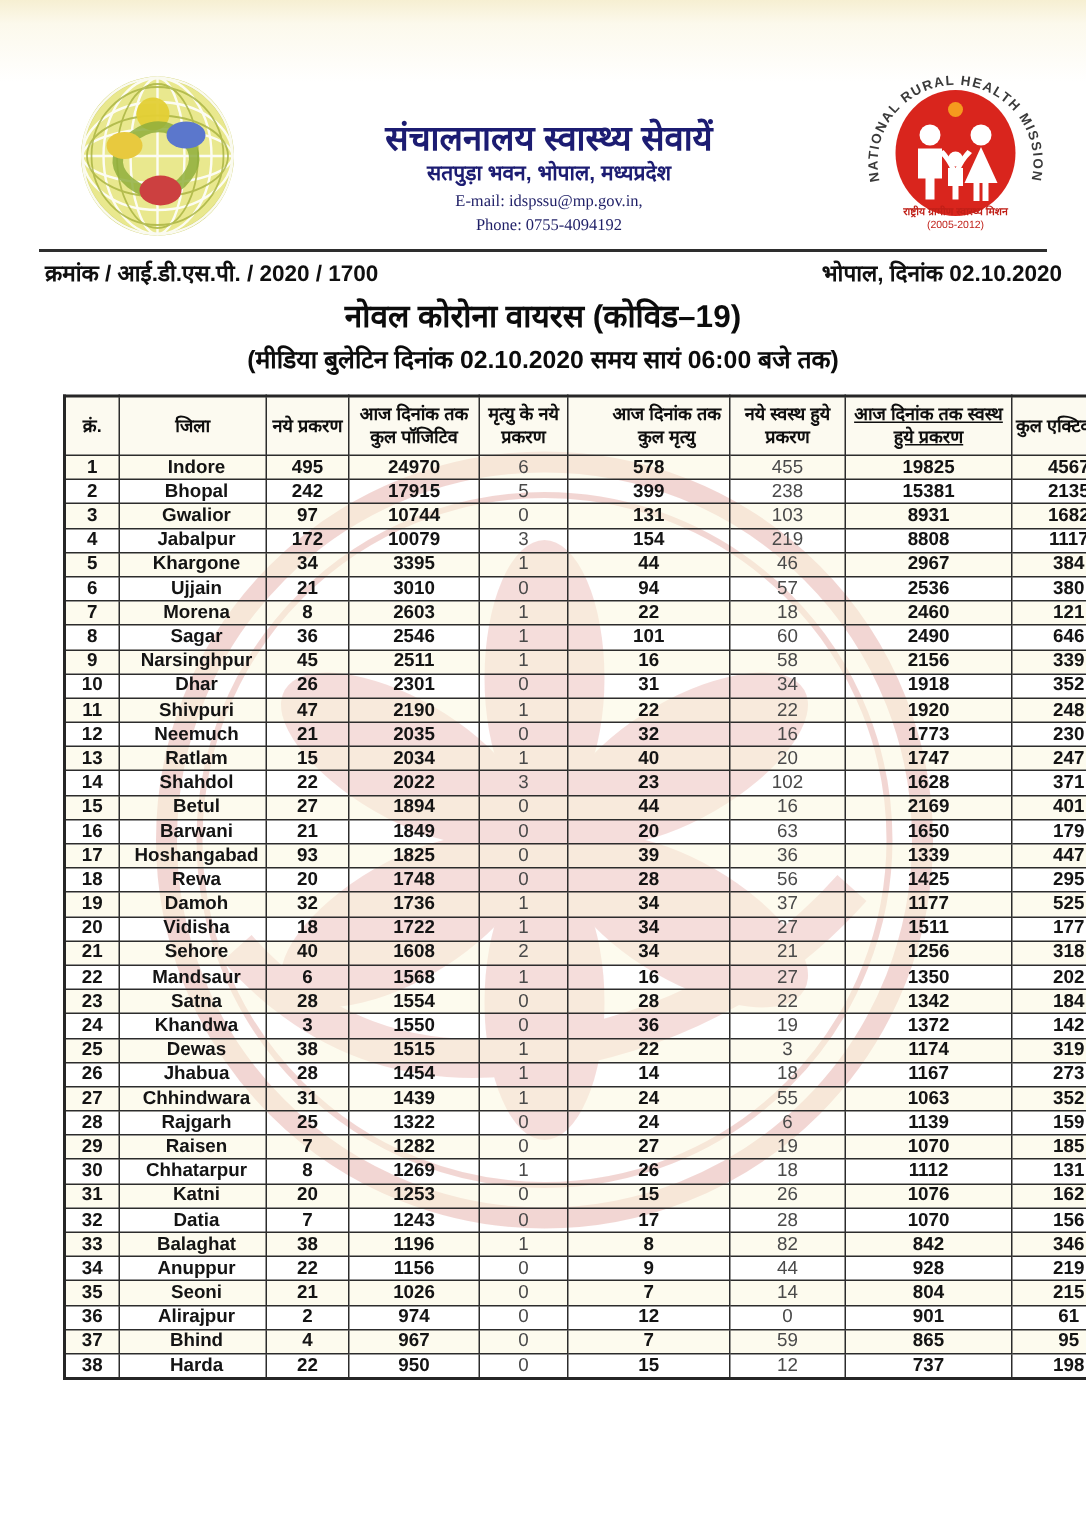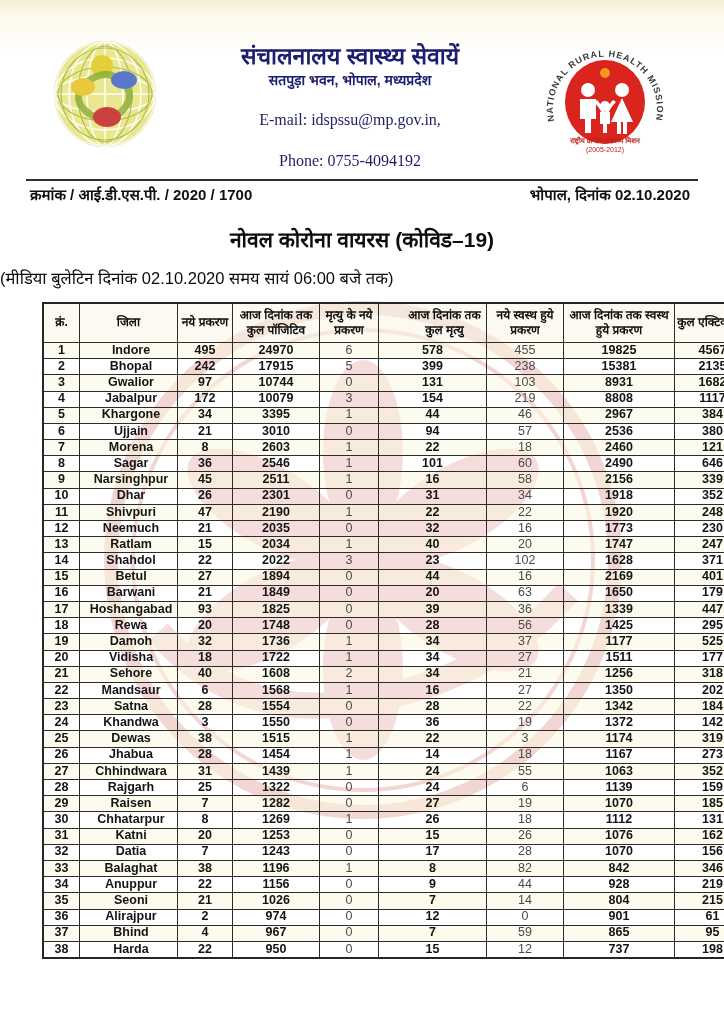--- a/index.html
+++ b/index.html
@@ -5,51 +5,51 @@
   html,body{margin:0;padding:0;}
   .page{
     position:relative;
     width:724px;height:1024px;
     background:linear-gradient(180deg,#f6efd2 0,#fcf9ec 16px,#ffffff 55px);
     font-family:"Liberation Sans","DejaVu Sans",sans-serif;
     color:#111;
     overflow:hidden;
   }
   
-  .letterhead{display:flex;align-items:flex-start;justify-content:space-between;
-    padding:40px 56px 4px 52px;}
+  .letterhead{display:flex;align-items:flex-end;justify-content:space-between;
+    padding:40px 24px 4px 52px;}
   .lh-center{flex:1;text-align:center;padding-top:2px;}
   .org-line1{font-size:23px;font-weight:700;color:#1c1c72;line-height:1.25;}
   .org-line2{font-size:14px;font-weight:700;color:#1c1c72;line-height:1.3;}
   .contact{font-family:"Liberation Serif","DejaVu Serif",serif;
-    font-size:16px;color:#1e1e66;line-height:1.25;margin-top:21px;}
+    font-size:11px;color:#1e1e66;line-height:1.25;margin-top:3px;}
   .rule{border-top:2.5px solid #2e2e2e;margin:4px 26px 0 26px;}
   
   .ref-row{display:flex;justify-content:space-between;align-items:baseline;
-    margin:3px 34px 0 30px;font-size:15px;font-weight:700;color:#101010;}
+    margin:3px 16px 0 30px;font-size:15px;font-weight:700;color:#101010;}
   
-  .doc-title{text-align:center;font-size:21px;font-weight:700;margin-top:21px;color:#0c0c0c;}
-  .doc-subtitle{text-align:left;font-size:16.5px;font-weight:400;margin-top:13px;color:#0c0c0c;}
+  .doc-title{text-align:center;font-size:21px;font-weight:700;margin-top:5px;color:#0c0c0c;}
+  .doc-subtitle{text-align:center;font-size:16.5px;font-weight:700;margin-top:3px;color:#0c0c0c;}
   .intro{margin:10px 28px 0 28px;font-size:14.5px;color:#141414;}
   
   .watermark{position:absolute;left:38px;top:292px;pointer-events:none;opacity:0.20;}
   
   table.districts{border-collapse:collapse;margin:13px 0 0 42px;width:652px;
     position:relative;z-index:2;table-layout:fixed;background:transparent;}
   table.districts,".districts" th,.districts td{border:1px solid #2c2c2c;}
   table.districts{border:2px solid #262626;}
   .districts th{border:1px solid #2c2c2c;font-size:12px;font-weight:700;
     padding:4px 2px;line-height:1.25;background:rgba(250,246,228,0.55);color:#0e0e0e;}
   .districts td{border:1px solid #2c2c2c;font-size:12.5px;height:15.2px;
     padding:0 3px;text-align:center;font-weight:700;color:#141414;line-height:1.1;}
   .districts tr.alt td{background:rgba(251,247,222,0.5);}
   .districts td.c1{text-align:center;padding-left:8px;}
   .districts td.light{font-weight:400;color:#4a4a4a;}
   th.c0{width:31px;} th.c1{width:93px;} th.c2{width:50px;} th.c3{width:82px;}
-  th.c4{width:54px;} th.c5{width:79px;padding-left:26px;} th.c6{width:72px;margin-top:40px;} th.c7{width:106px;} th.c8{width:71px;}
+  th.c4{width:54px;} th.c5{width:79px;padding-left:26px;} th.c6{width:72px;margin-top:40px;} th.c7{width:106px;text-decoration:underline;} th.c8{width:71px;}
 </style>
 </head>
 <body>
 
 <div class="page">
 
   <svg class="watermark" width="650" height="540" viewBox="0 0 650 540">
     <circle cx="325" cy="268" r="252" fill="none" stroke="#c0392b" stroke-width="14"></circle>
     <circle cx="325" cy="268" r="230" fill="none" stroke="#c0392b" stroke-width="4"></circle>
     <g fill="#cf5a50">

